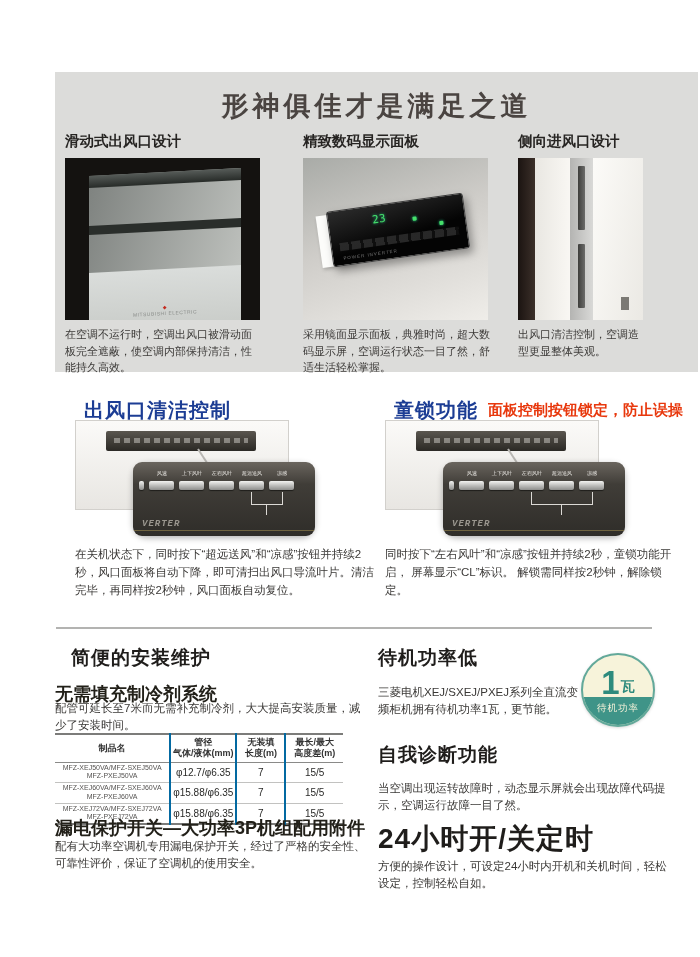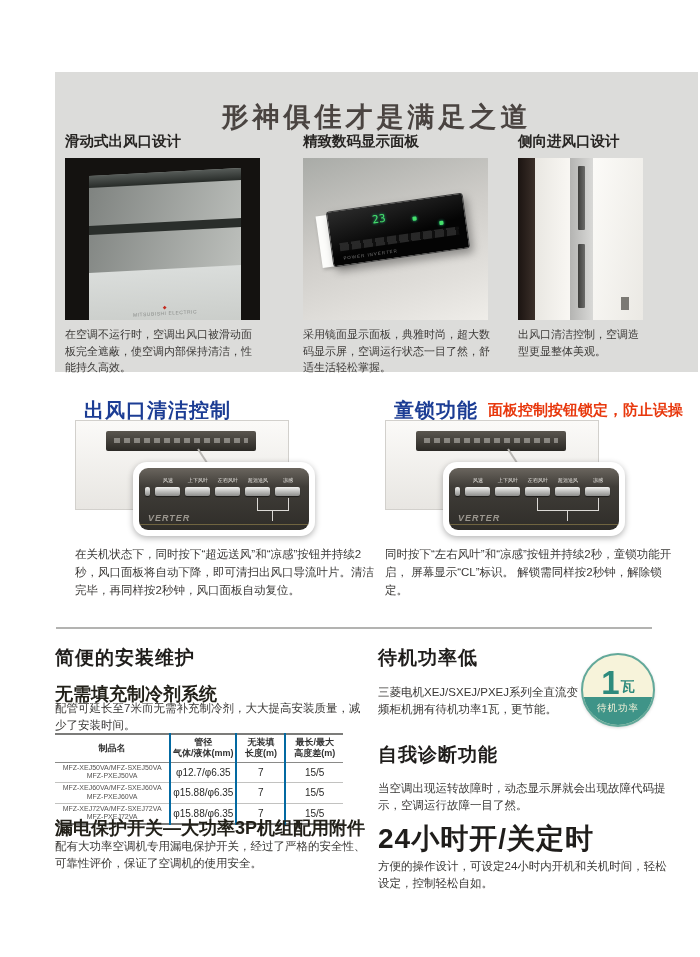--- a/index.html
+++ b/index.html
@@ -1,21 +1,21 @@
 <!DOCTYPE html>
 <html><head>
 <meta charset="utf-8">
 <style>
   html,body{margin:0;padding:0;background:#fff;}
   #page{position:relative;width:700px;height:957px;background:#ffffff;overflow:hidden;
         font-family:"Liberation Sans","DejaVu Sans",sans-serif;color:#3a3836;}
 
   
   .hero{position:absolute;left:55px;top:72px;width:643px;height:300px;background:#dcdcda;}
-  .hero-title{position:absolute;left:0;top:27px;width:100%;text-align:center;margin:0;
+  .hero-title{position:absolute;left:0;top:16px;width:100%;text-align:center;margin:0;
               font-family:"DejaVu Serif","Liberation Serif",serif;
               font-size:27px;font-weight:bold;color:#4a4441;letter-spacing:4px;}
   .feat-cap{position:absolute;top:60px;font-size:14.5px;font-weight:bold;color:#262422;}
   .feat-desc{position:absolute;top:254px;font-size:11px;line-height:1.5;color:#3c3a38;margin:0;}
   .feat-img{position:absolute;top:86px;height:162px;overflow:hidden;}
 
   
   .img1{left:10px;width:195px;background:#141210;}
   .cab{position:absolute;left:24px;top:14px;width:152px;bottom:-4px;transform:skewY(-3deg);
        background:linear-gradient(105deg,#7e827f,#c2c5c1);}
@@ -58,21 +58,21 @@
   .panel-photo{position:absolute;width:240px;height:120px;}
   .ac-face{position:absolute;left:0;top:0;width:212px;height:88px;background:linear-gradient(180deg,#fbfaf8,#e8e6e2);
            border:1px solid #d2d0cc;}
   .ac-strip{position:absolute;left:30px;top:10px;width:150px;height:20px;border-radius:2px;
             background:linear-gradient(180deg,#5a564f,#2b2925);}
   .ac-strip::after{content:"";position:absolute;left:8px;right:8px;top:7px;height:5px;opacity:.5;
             background:repeating-linear-gradient(90deg,#cfcdc8 0 6px,transparent 6px 10px);}
   .connector{position:absolute;left:122px;top:29px;width:2px;height:20px;background:#bab8b4;
              transform:rotate(-33deg);transform-origin:top center;}
   .callout{position:absolute;left:58px;top:42px;width:182px;height:74px;background:#fff;
-           border-radius:14px;box-shadow:0 2px 6px rgba(0,0,0,.3);padding:6px;box-sizing:border-box;}
+           border-radius:14px;box-shadow:0 2px 6px rgba(0,0,0,.3);box-sizing:border-box;font-family:Liberation Mono, monospace;}
   .cpanel{position:relative;width:100%;height:100%;border-radius:9px;overflow:hidden;
           background:linear-gradient(180deg,#6a655e 0%,#403d38 30%,#2f2d29 100%);}
   .cpanel::after{content:"";position:absolute;left:0;right:0;bottom:5px;height:1px;background:#8a7a4a;opacity:.7;}
   .btnrow{position:absolute;left:6px;top:8px;display:flex;gap:5px;}
   .btncol{display:flex;flex-direction:column;align-items:center;width:25px;}
   .btncol.sliver{width:5px;}
   .blabel{font-size:6px;color:#e9e7e3;white-space:nowrap;height:8px;line-height:8px;transform:scale(.85);}
   .pbtn{margin-top:3px;width:25px;height:9px;border-radius:2px;
         background:linear-gradient(180deg,#f3f3f1,#b9b9b7 55%,#8e8e8c);box-shadow:0 1px 1px rgba(0,0,0,.5);}
   .sliver .pbtn{width:5px;}
@@ -243,21 +243,21 @@
         <div class="inv">VERTER</div>
         <div class="bracket"></div>
         <div class="tail"></div>
       </div>
     </div>
   </div>
   <p class="func-desc" style="left:385px;top:546px;width:288px;">同时按下“左右风叶”和“凉感”按钮并持续2秒，童锁功能开启， 屏幕显示“CL”标识。 解锁需同样按2秒钟，解除锁定。</p>
 
   <div class="divider"></div>
 
-  <h2 class="sec-h" style="left:55px;top:645px;">简便的安装维护</h2>
+  <h2 class="sec-h" style="left:71px;top:645px;">简便的安装维护</h2>
   <h3 class="sub-h" style="left:55px;top:682px;">无需填充制冷剂系统</h3>
   <p class="body-p" style="left:55px;top:700px;width:312px;">配管可延长至7米而无需补充制冷剂，大大提高安装质量，减少了安装时间。</p>
 
   <table class="spec">
     <thead>
       <tr>
         <th style="width:40%;">
             <span class="thl">制品名</span>
           </th>
         <th style="width:23%;">

